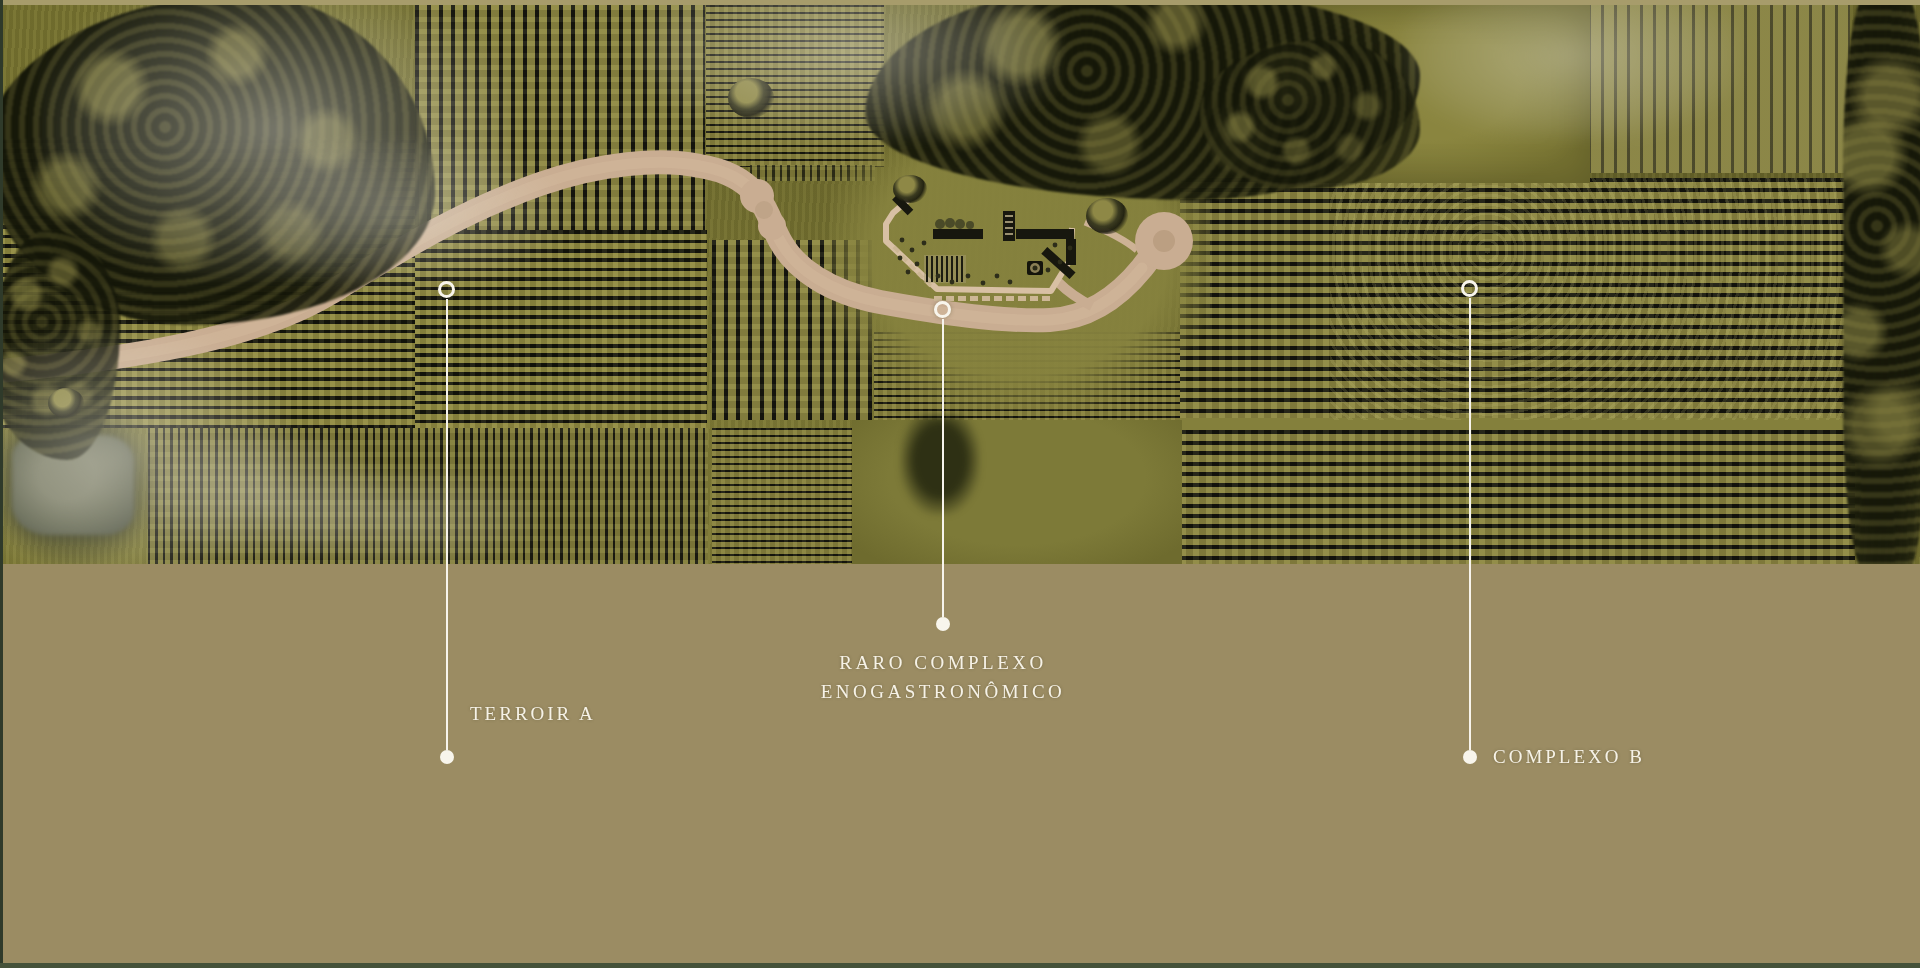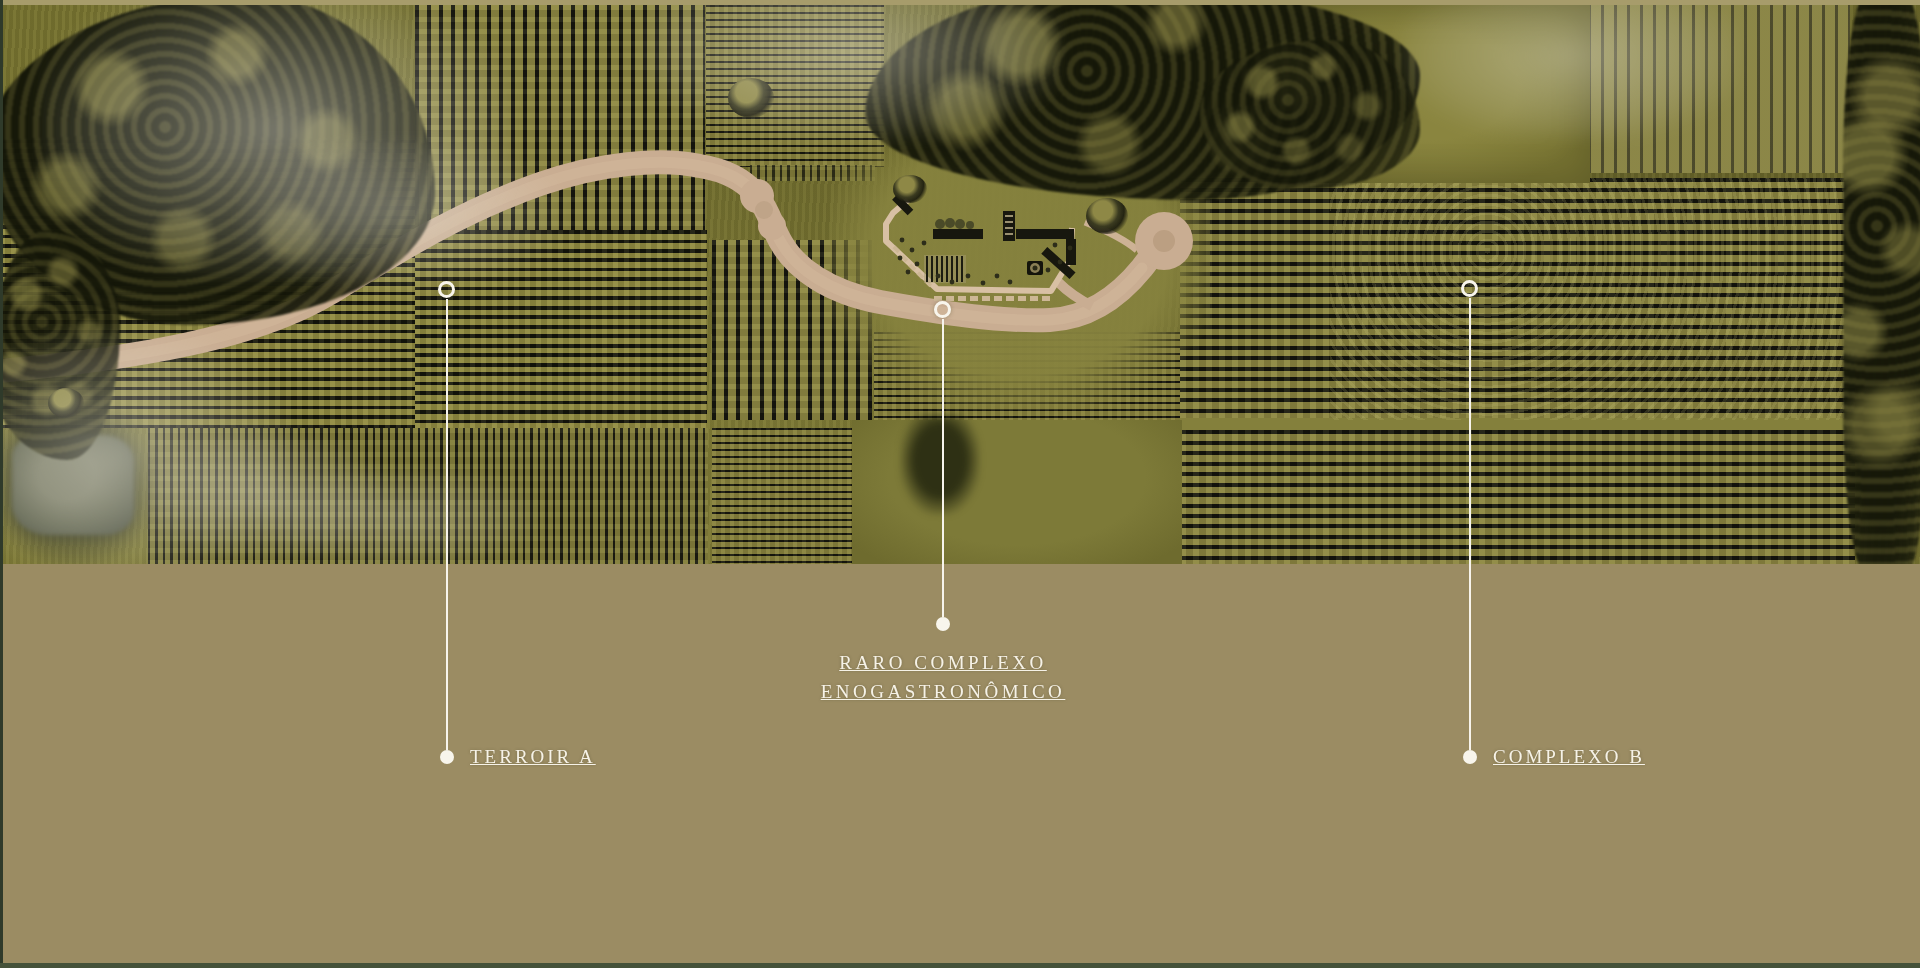--- a/index.html
+++ b/index.html
@@ -65,21 +65,21 @@
   .edge-top{left:0;top:0;width:1920px;height:5px;background:#a79c6b;}
   .edge-left{left:0;top:0;width:3px;height:968px;background:#2f3a2a;z-index:30;}
   .edge-bottom{left:0;top:963px;width:1920px;height:5px;background:#45523a;z-index:30;}
 
   
   .marker-ring{width:17px;height:17px;border:3px solid #f8f5ec;border-radius:50%;box-sizing:border-box;
     box-shadow:0 0 4px rgba(60,60,30,.35);}
   .leader{width:2px;background:#f7f4ec;}
   .marker-dot{width:14px;height:14px;border-radius:50%;background:#f8f5ec;}
   .map-label{color:#f6f2e7;font-size:19px;letter-spacing:3px;white-space:nowrap;
-    text-shadow:0 0 3px rgba(70,65,35,.4);text-decoration:underline;}
+    text-shadow:0 0 3px rgba(70,65,35,.4);}
   .map-label.center{text-align:center;line-height:29px;letter-spacing:3.5px;transform:translateX(-50%);}
   .mk{z-index:20;}
 </style>
 </head>
 <body>
 
 <div class="stage">
 
   <div class="aerial">
 
@@ -213,21 +213,21 @@
     <div class="abs fog" style="left:150px;top:430px;width:230px;height:130px;opacity:.4;"></div>
     <div class="abs fog" style="left:260px;top:470px;width:280px;height:95px;opacity:.35;"></div>
 
     <div class="abs edge-top"></div>
   </div>
 
   <div class="abs mk">
     <div class="abs marker-ring" style="left:438px;top:281px;"></div>
     <div class="abs leader" style="left:446px;top:299px;height:451px;"></div>
     <div class="abs marker-dot" style="left:440px;top:750px;"></div>
-    <div class="abs map-label" style="left:470px;top:746px;">TERROIR A</div>
+    <div class="abs map-label" style="left:470px;top:703px;">TERROIR A</div>
   </div>
 
   <div class="abs mk">
     <div class="abs marker-ring" style="left:934px;top:301px;"></div>
     <div class="abs leader" style="left:942px;top:319px;height:298px;"></div>
     <div class="abs marker-dot" style="left:936px;top:617px;"></div>
     <div class="abs map-label center" style="left:943px;top:648px;">
       <div>RARO COMPLEXO</div>
       <div>ENOGASTRONÔMICO</div>
     </div>

